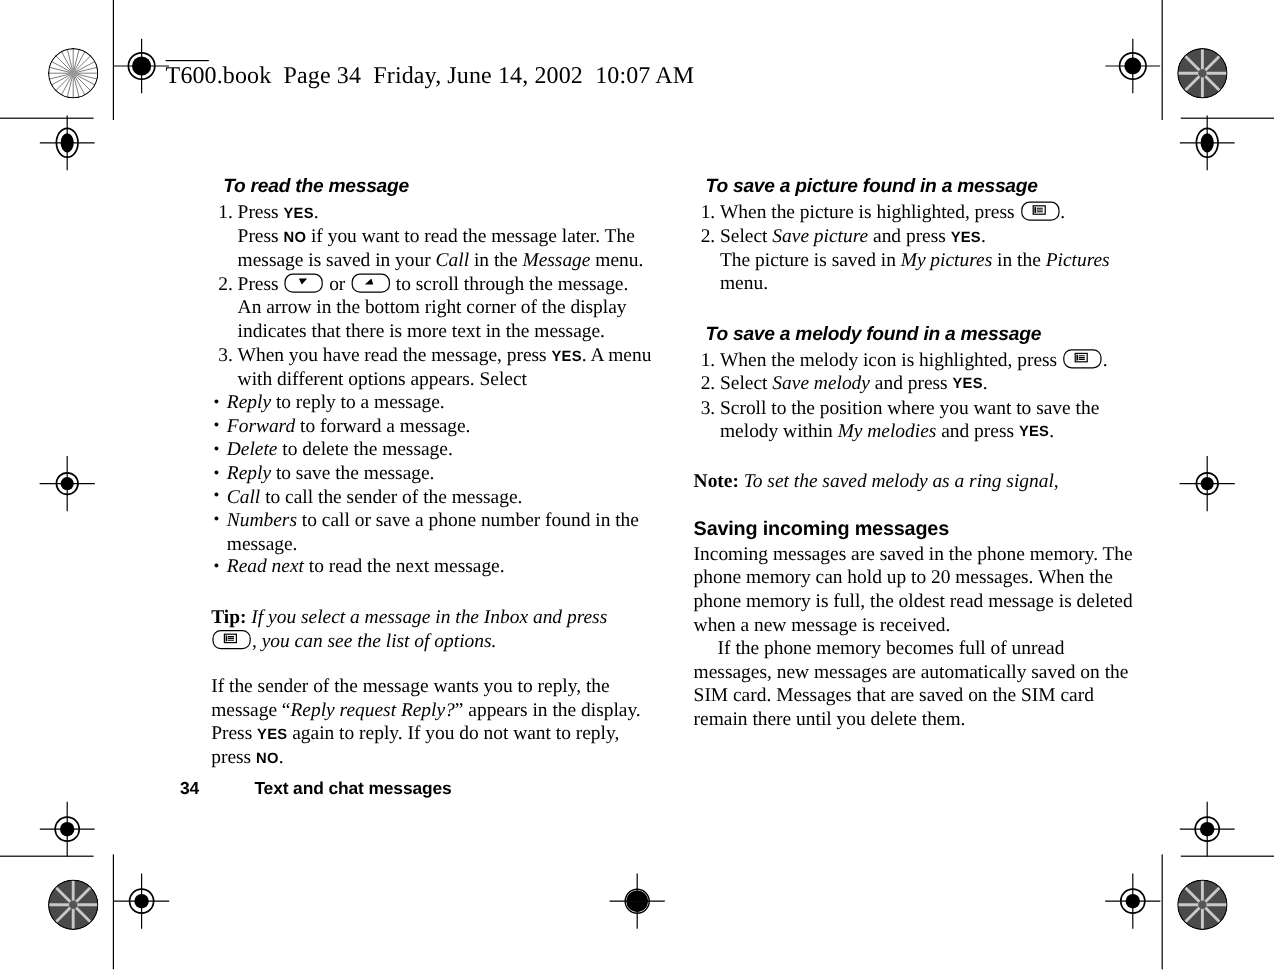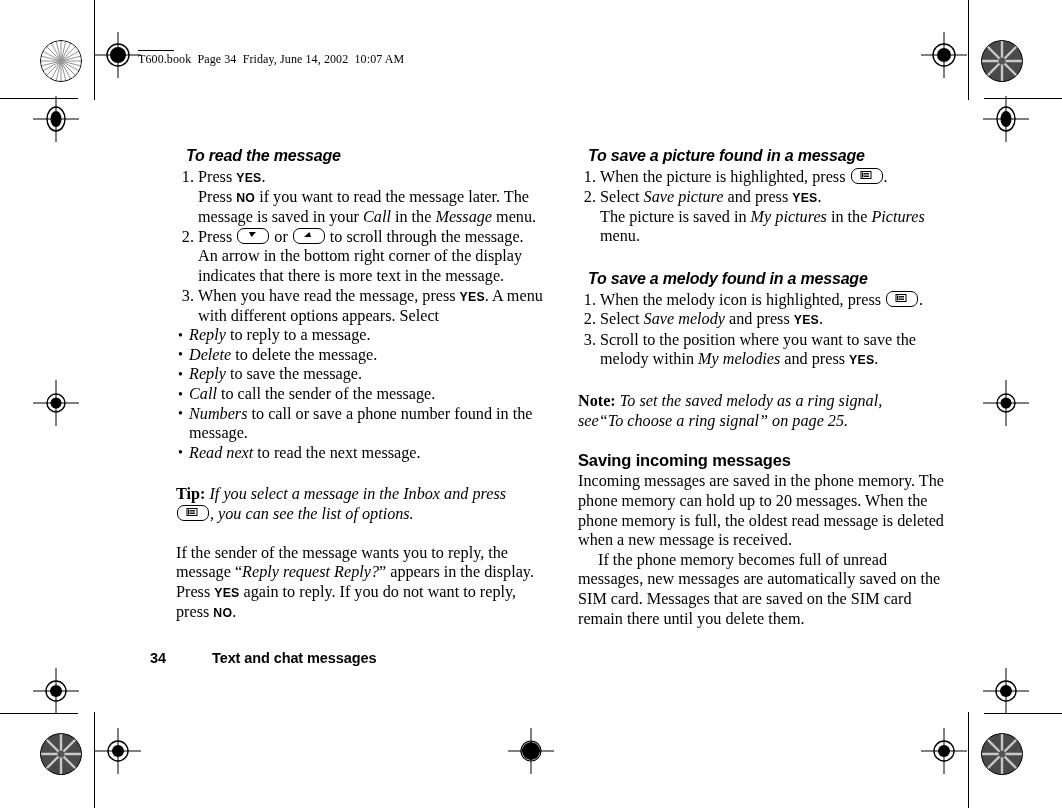--- a/index.html
+++ b/index.html
@@ -40,21 +40,21 @@
     overflow: hidden;
   }
   .color-target svg { display: block; }
 
   
   .slug {
     position: absolute;
     left: 138px;
     top: 52px;
     font-family: "Liberation Serif", serif;
-    font-size: 12px;
+    font-size: 20px;
     letter-spacing: 0.1px;
     white-space: pre;
   }
   .slug-rule {
     position: absolute;
     left: 138px;
     top: 50px;
     width: 36px;
     height: 1px;
     background: #000;
@@ -398,20 +398,21 @@
               <path d="M10 8 L17 8 L15.5 3 Z" fill="#000"></path>
             </svg></span><span> to scroll through the message. An arrow in the bottom right corner of the display indicates that there is more text in the message.</span>
       </li>
       <li>
         <span>When you have read the message, press </span><span class="key">YES</span><span>. A menu with different options appears. Select</span>
       </li>
     </ol>
 
     <ul class="bullets">
       <li><i>Reply</i><span> to reply to a message.</span></li>
+      <li><i>Forward</i><span> to forward a message.</span></li>
       <li><i>Delete</i><span> to delete the message.</span></li>
       <li><i>Reply</i><span> to save the message.</span></li>
       <li><i>Call</i><span> to call the sender of the message.</span></li>
       <li><i>Numbers</i><span> to call or save a phone number found in the message.</span></li>
       <li><i>Read next</i><span> to read the next message.</span></li>
     </ul>
 
     <div class="gap-l"></div>
 
     <p class="it"><b class="bd" style="font-style:normal">Tip:</b><span> If you select a message in the Inbox and press </span><br><span class="keycap"><svg width="28" height="12" viewBox="0 0 28 12">
@@ -465,21 +466,21 @@
       <li>
         <span>Select </span><i>Save melody</i><span> and press </span><span class="key">YES</span><span>.</span>
       </li>
       <li>
         <span>Scroll to the position where you want to save the melody within </span><i>My melodies</i><span> and press </span><span class="key">YES</span><span>.</span>
       </li>
     </ol>
 
     <div class="gap-l"></div>
 
-    <p class="it"><b class="bd" style="font-style:normal">Note:</b><span> To set the saved melody as a ring signal,</span><br><span>see“To choose a ring signal” on page 25.</span></p>
+    <p class="it"><b class="bd" style="font-style:normal">Note:</b><span> To set the saved melody as a ring signal,</span><br></p>
 
     <div class="gap"></div>
 
     <h3 class="sec">Saving incoming messages</h3>
     <p>Incoming messages are saved in the phone memory. The phone memory can hold up to 20 messages. When the phone memory is full, the oldest read message is deleted when a new message is received.</p>
     <p style="text-indent:20px">If the phone memory becomes full of unread messages, new messages are automatically saved on the SIM card. Messages that are saved on the SIM card remain there until you delete them.</p>
 
   </div>
 
   <div class="footer">

